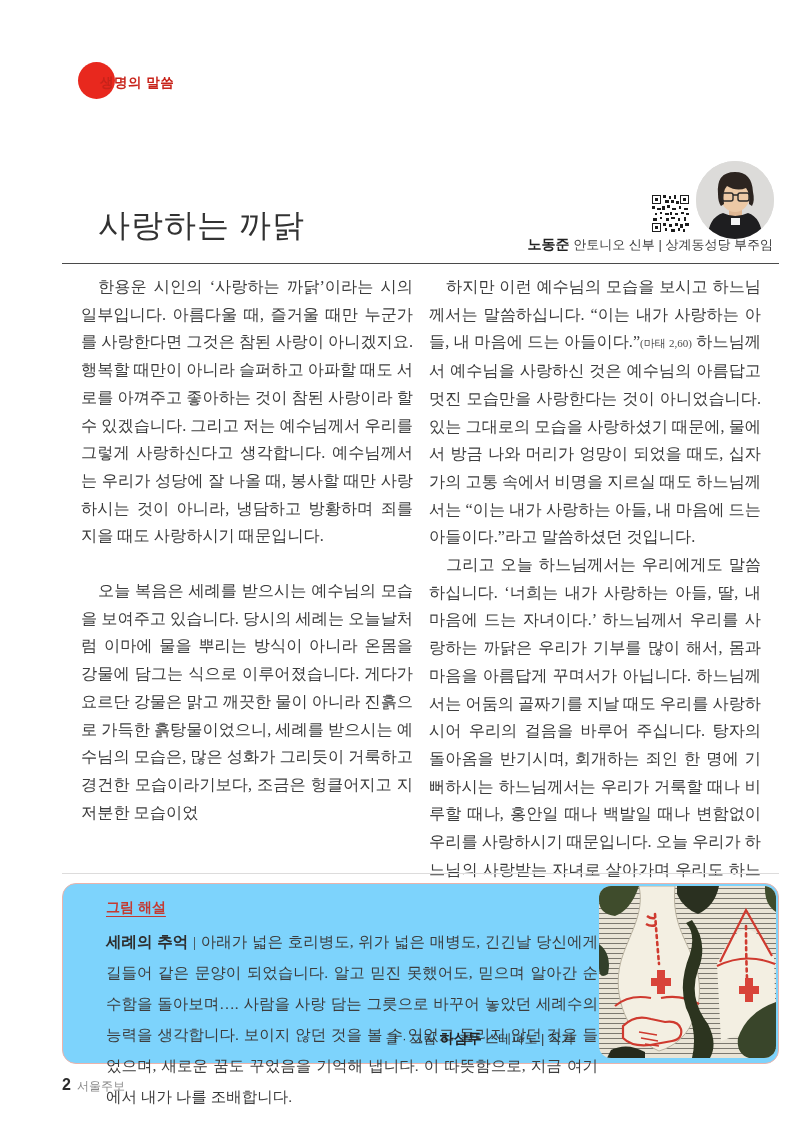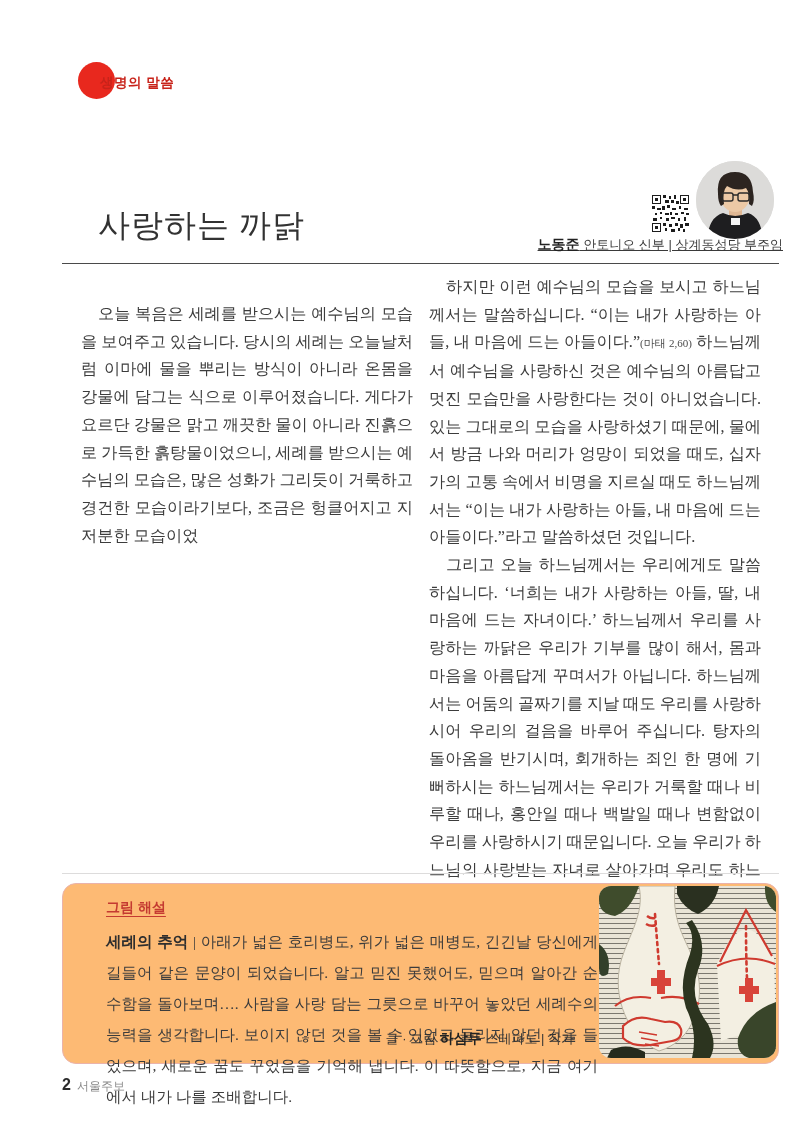--- a/index.html
+++ b/index.html
@@ -8,37 +8,37 @@
 
   
   .badge-circle{position:absolute;left:54px;top:62px;width:37px;height:37px;border-radius:50%;background:#e8281e;}
   .badge-label{position:absolute;left:76px;top:74px;font-family:"Liberation Sans","DejaVu Sans",sans-serif;
                font-weight:bold;font-size:13.5px;color:#c8231a;letter-spacing:.5px;}
 
   
   .title{position:absolute;left:74px;top:204px;font-size:32px;font-weight:400;color:#323232;letter-spacing:1px;}
   .qr{position:absolute;left:628px;top:195px;width:37px;height:37px;}
   .photo{position:absolute;left:672px;top:161px;width:78px;height:78px;border-radius:50%;overflow:hidden;background:#dcdbd9;}
-  .author{position:absolute;right:34px;top:236px;font-size:13px;color:#3a3a3a;
-          font-family:"Liberation Sans","DejaVu Sans",sans-serif;text-decoration:underline;}
+  .author{position:absolute;right:44px;top:236px;font-size:13px;color:#3a3a3a;
+          font-family:"Liberation Sans","DejaVu Sans",sans-serif;}
   .author .name{font-weight:bold;font-size:14px;color:#222;}
 
   .rule-top{position:absolute;left:38px;right:38px;top:263px;border-top:1.5px solid #4a4a4a;}
   .rule-faint{position:absolute;left:38px;right:38px;top:873px;border-top:1px solid #dddcdc;}
 
   
   .columns{position:absolute;top:274px;left:57px;width:680px;display:flex;gap:16px;}
   .col{width:332px;font-size:16.2px;line-height:27.7px;text-align:justify;color:#3c3c3c;}
   .col p{margin:0;}
   .indent{text-indent:17px;}
   .gap-top{margin-top:27px !important;}
   .hanja,.ref{font-size:11px;color:#4a4a4a;}
 
   
-  .box{position:absolute;top:883px;left:38px;right:38px;height:179px;border:1.5px solid #eab3ab;border-radius:14px;background:#fdba74;}
+  .box{position:absolute;top:883px;left:38px;right:38px;height:179px;border:1.5px solid #eab3ab;border-radius:14px;background:#7dd3fc;}
   .box-label{margin:15px 0 0 43px;display:inline-block;color:#c43a31;font-family:"Liberation Sans","DejaVu Sans",sans-serif;
              font-weight:bold;font-size:14px;text-decoration:underline;text-underline-offset:4px;}
   .box-body{margin:9px 0 0 43px;width:492px;font-size:15.5px;line-height:31px;text-align:justify;color:#3c3c3c;}
   .box-body .bold{font-weight:bold;color:#2e2e2e;}
   .box-credit{position:absolute;right:204px;bottom:15px;font-size:13px;color:#333;
               font-family:"Liberation Sans","DejaVu Sans",sans-serif;}
   .box-credit .name{font-weight:bold;font-size:14px;color:#222;}
   .box-art{position:absolute;top:2px;right:2px;width:177px;height:172px;border-radius:12px;overflow:hidden;}
 
   
@@ -123,20 +123,21 @@
   </div>
 
   <div class="author">
     <span class="name">노동준</span><span> 안토니오 신부  |  상계동성당 부주임</span>
   </div>
 
   <div class="rule-top"></div>
 
   <div class="columns">
     <div class="col">
+      <p class="indent">한용운 시인의 ‘사랑하는 까닭’이라는 시의 일부입니다. 아름다울 때, 즐거울 때만 누군가를 사랑한다면 그것은 참된 사랑이 아니겠지요. 행복할 때만이 아니라 슬퍼하고 아파할 때도 서로를 아껴주고 좋아하는 것이 참된 사랑이라 할 수 있겠습니다. 그리고 저는 예수님께서 우리를 그렇게 사랑하신다고 생각합니다. 예수님께서는 우리가 성당에 잘 나올 때, 봉사할 때만 사랑하시는 것이 아니라, 냉담하고 방황하며 죄를 지을 때도 사랑하시기 때문입니다.</p>
       <p class="indent gap-top">오늘 복음은 세례를 받으시는 예수님의 모습을 보여주고 있습니다. 당시의 세례는 오늘날처럼 이마에 물을 뿌리는 방식이 아니라 온몸을 강물에 담그는 식으로 이루어졌습니다. 게다가 요르단 강물은 맑고 깨끗한 물이 아니라 진흙으로 가득한 흙탕물이었으니, 세례를 받으시는 예수님의 모습은, 많은 성화가 그리듯이 거룩하고 경건한 모습이라기보다, 조금은 헝클어지고 지저분한 모습이었</p>
     </div>
     <div class="col">
       <p class="indent"><span>하지만 이런 예수님의 모습을 보시고 하느님께서는 말씀하십니다. “이는 내가 사랑하는 아들, 내 마음에 드는 아들이다.”</span><span class="ref">(마태 2,60)</span><span> 하느님께서 예수님을 사랑하신 것은 예수님의 아름답고 멋진 모습만을 사랑한다는 것이 아니었습니다. 있는 그대로의 모습을 사랑하셨기 때문에, 물에서 방금 나와 머리가 엉망이 되었을 때도, 십자가의 고통 속에서 비명을 지르실 때도 하느님께서는 “이는 내가 사랑하는 아들, 내 마음에 드는 아들이다.”라고 말씀하셨던 것입니다.</span></p>
       <p class="indent">그리고 오늘 하느님께서는 우리에게도 말씀하십니다. ‘너희는 내가 사랑하는 아들, 딸, 내 마음에 드는 자녀이다.’ 하느님께서 우리를 사랑하는 까닭은 우리가 기부를 많이 해서, 몸과 마음을 아름답게 꾸며서가 아닙니다. 하느님께서는 어둠의 골짜기를 지날 때도 우리를 사랑하시어 우리의 걸음을 바루어 주십니다. 탕자의 돌아옴을 반기시며, 회개하는 죄인 한 명에 기뻐하시는 하느님께서는 우리가 거룩할 때나 비루할 때나, 홍안일 때나 백발일 때나 변함없이 우리를 사랑하시기 때문입니다. 오늘 우리가 하느님의 사랑받는 자녀로 살아가며 우리도 하느님처럼 주변 사람들을 깊이 사랑할 수 있기를, 즐거울 때나 괴로울 때나, 아플 때나 성할 때나 사랑을 전할 수 있기를 기도하면 좋겠습니다</p>
     </div>
   </div>
 
   <div class="rule-faint"></div>
 

